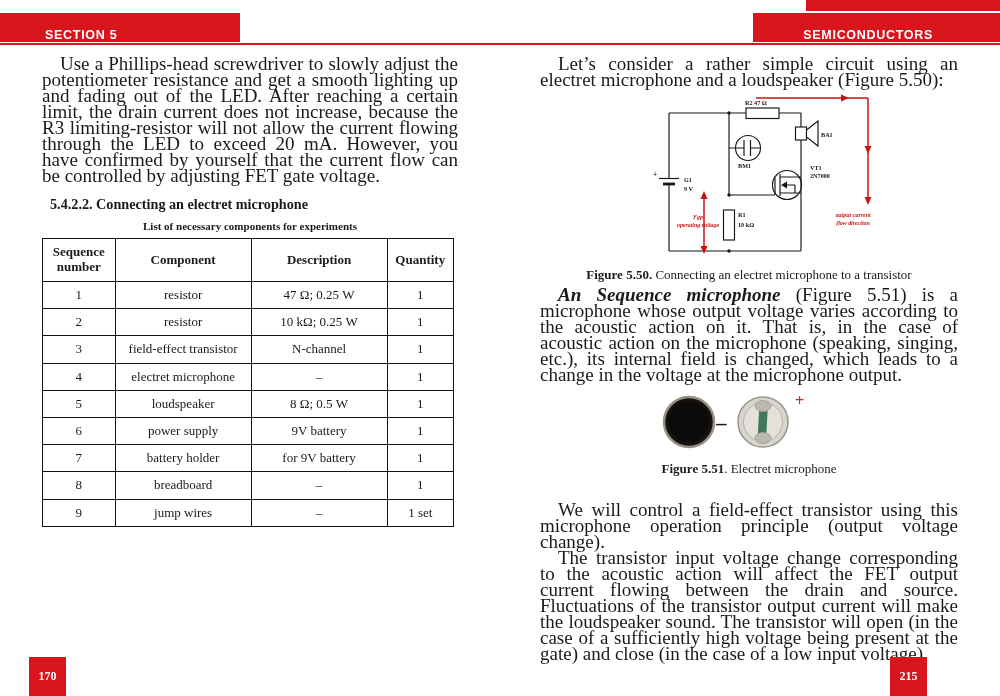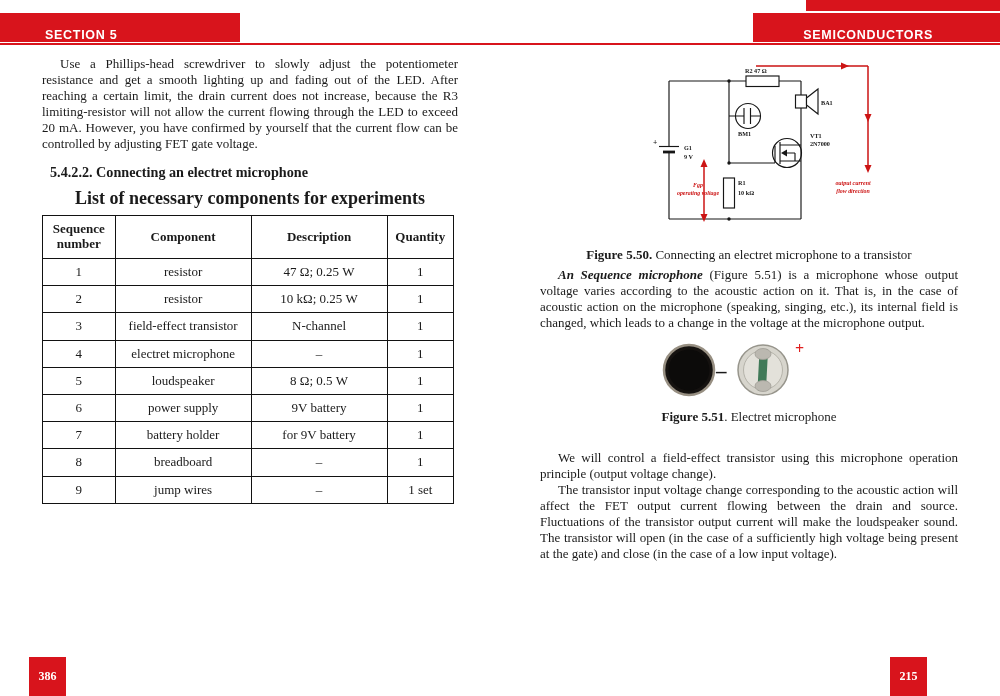--- a/index.html
+++ b/index.html
@@ -19,33 +19,33 @@
     font-family:"Liberation Sans",sans-serif;font-weight:bold;font-size:12.5px;
     letter-spacing:.7px;display:flex;align-items:flex-end;box-sizing:border-box;
   }
   .hdr-left{left:0;width:240px;padding-left:45px;}
   .hdr-right{right:0;width:247px;justify-content:flex-end;padding-right:67px;}
   .hdr-rule{position:absolute;top:43px;left:0;width:1000px;height:2px;background:var(--red);}
   
   .col{position:absolute;top:56px;}
   .col-left{left:42px;width:416px;}
   .col-right{left:540px;width:418px;}
-  p.body{font-size:13px;line-height:16px;text-align:justify;text-indent:18px;margin:0;}
+  p.body{font-size:19px;line-height:16px;text-align:justify;text-indent:18px;margin:0;}
   .bold-ital{font-weight:bold;font-style:italic;}
   h2.section{font-size:14.2px;font-weight:bold;margin:12px 0 0 8px;}
-  .table-title{font-size:18px;font-weight:bold;text-align:center;margin-top:7px;}
+  .table-title{font-size:11px;font-weight:bold;text-align:center;margin-top:7px;}
   
   table.comp{border-collapse:collapse;margin-top:6px;width:412px;font-size:13px;table-layout:fixed;border-radius:12px;}
   table.comp th,table.comp td{border:1.6px solid #121212;text-align:center;vertical-align:middle;padding:0 4px;}
   table.comp th{font-weight:bold;height:42px;line-height:1.15;}
   table.comp td{height:26.2px;}
   .c-seq{width:70px;}.c-comp{width:131px;}.c-desc{width:131px;}.c-qty{width:64px;}
   
   .circuit-wrap{margin:6px 0 0 106px;}
-  .caption{font-size:13px;text-align:center;margin-top:16px;}
+  .caption{font-size:13px;text-align:center;margin-top:4px;}
   .caption b{font-weight:bold;}
   .mic-fig{display:flex;justify-content:center;margin-top:5px;}
   
   .pg-box{
     position:absolute;bottom:0;width:37px;height:39px;background:var(--red);
     color:#fff;font-size:12px;font-weight:bold;display:flex;align-items:center;justify-content:center;
   }
   .pg-left{left:29px;}
   .pg-right{left:890px;}
   svg text{font-family:"Liberation Serif",serif;}
@@ -143,20 +143,21 @@
           <td>9</td>
           <td>jump wires</td>
           <td>–</td>
           <td>1 set</td>
         </tr>
       </tbody>
     </table>
   </div>
 
   <div class="col col-right">
+    <p class="body">Let’s consider a rather simple circuit using an electret microphone and a loudspeaker (Figure 5.50):</p>
 
     <div class="circuit-wrap">
       <svg width="260" height="165" viewBox="0 0 260 165">
 
         <circle cx="102" cy="54" r="12.5" class="cbox"></circle>
         <circle cx="141" cy="91" r="14.5" class="cbox"></circle>
 
         <path class="cl" d="M23,19 H155"></path>
         <path class="cl" d="M23,19 V84 M23,90 V157"></path>
         <path class="cl" d="M155,19 V157"></path>
@@ -231,19 +232,19 @@
 
     <div class="caption" style="margin-top:7px">
       <b>Figure 5.51</b><span>. Electret microphone</span>
     </div>
 
     <p class="body" style="margin-top:25px">We will control a field-effect transistor using this microphone operation principle (output voltage change).</p>
     <p class="body">The transistor input voltage change corresponding to the acoustic action will affect the FET output current flowing between the drain and source. Fluctuations of the transistor output current will make the loudspeaker sound. The transistor will open (in the case of a sufficiently high voltage being present at the gate) and close (in the case of a low input voltage).</p>
   </div>
 
   <div class="pg-box pg-left">
-    <span>386</span>
+    <span>170</span>
   </div>
   <div class="pg-box pg-right">
     <span>215</span>
   </div>
 
 </div>
 
 </body></html>

